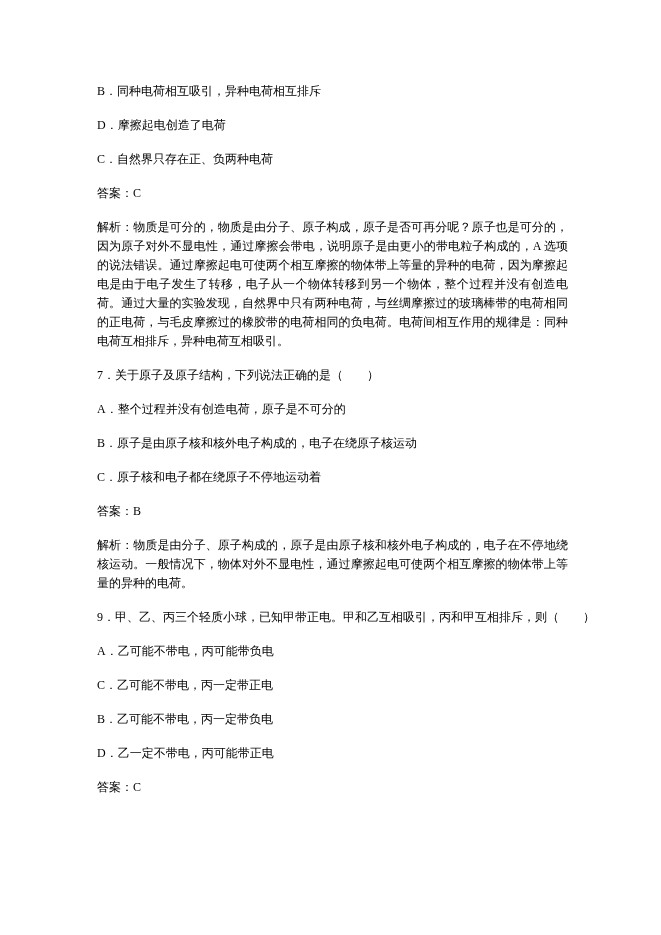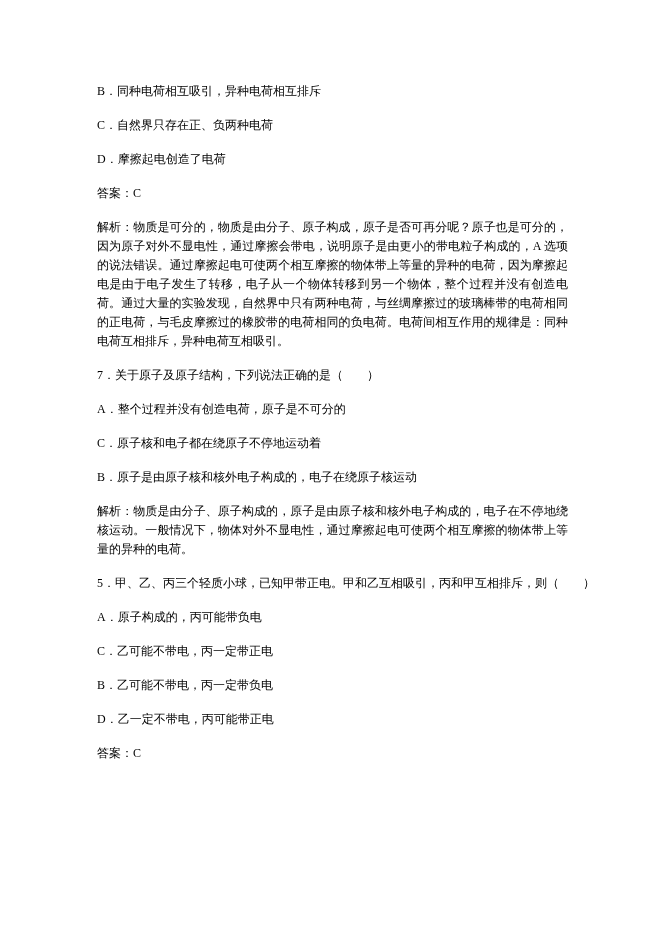--- a/index.html
+++ b/index.html
@@ -35,36 +35,37 @@
     text-justify: inter-ideograph;
   }
 </style>
 </head>
 <body>
 
 <div class="doc">
 
   <section>
     <div class="line">B．同种电荷相互吸引，异种电荷相互排斥</div>
+    <div class="line">D．摩擦起电创造了电荷</div>
     <div class="line">C．自然界只存在正、负两种电荷</div>
-    <div class="line">D．摩擦起电创造了电荷</div>
     <div class="line">答案：C</div>
     <p class="para">解析：物质是可分的，物质是由分子、原子构成，原子是否可再分呢？原子也是可分的，因为原子对外不显电性，通过摩擦会带电，说明原子是由更小的带电粒子构成的，A 选项的说法错误。通过摩擦起电可使两个相互摩擦的物体带上等量的异种的电荷，因为摩擦起电是由于电子发生了转移，电子从一个物体转移到另一个物体，整个过程并没有创造电荷。通过大量的实验发现，自然界中只有两种电荷，与丝绸摩擦过的玻璃棒带的电荷相同的正电荷，与毛皮摩擦过的橡胶带的电荷相同的负电荷。电荷间相互作用的规律是：同种电荷互相排斥，异种电荷互相吸引。</p>
   </section>
 
   <section>
     <div class="line">7．关于原子及原子结构，下列说法正确的是（　　）</div>
     <div class="line">A．整个过程并没有创造电荷，原子是不可分的</div>
+    <div class="line">B．原子是由原子核和核外电子构成的，电子在绕原子核运动</div>
     <div class="line">C．原子核和电子都在绕原子不停地运动着</div>
-    <div class="line">B．原子是由原子核和核外电子构成的，电子在绕原子核运动</div>
+    <div class="line">答案：B</div>
     <p class="para">解析：物质是由分子、原子构成的，原子是由原子核和核外电子构成的，电子在不停地绕核运动。一般情况下，物体对外不显电性，通过摩擦起电可使两个相互摩擦的物体带上等量的异种的电荷。</p>
   </section>
 
   <section>
-    <div class="line">5．甲、乙、丙三个轻质小球，已知甲带正电。甲和乙互相吸引，丙和甲互相排斥，则（　　）</div>
-    <div class="line">A．原子构成的，丙可能带负电</div>
+    <div class="line">9．甲、乙、丙三个轻质小球，已知甲带正电。甲和乙互相吸引，丙和甲互相排斥，则（　　）</div>
+    <div class="line">A．乙可能不带电，丙可能带负电</div>
     <div class="line">C．乙可能不带电，丙一定带正电</div>
     <div class="line">B．乙可能不带电，丙一定带负电</div>
     <div class="line">D．乙一定不带电，丙可能带正电</div>
     <div class="line">答案：C</div>
   </section>
 
 </div>
 
 </body></html>

